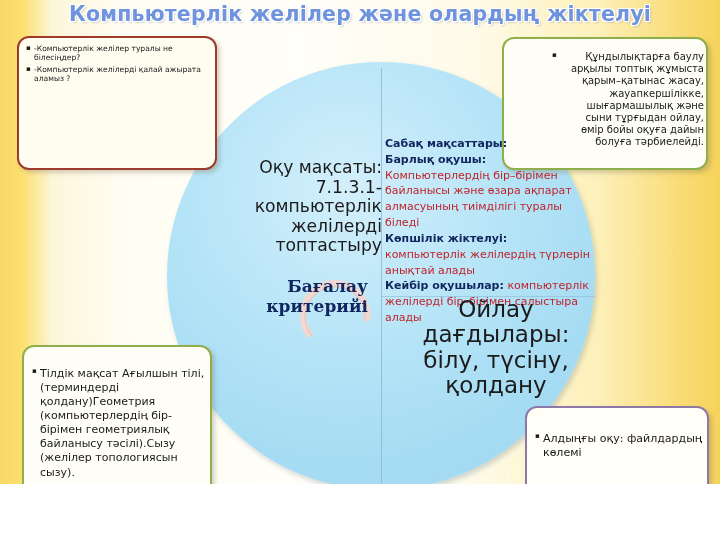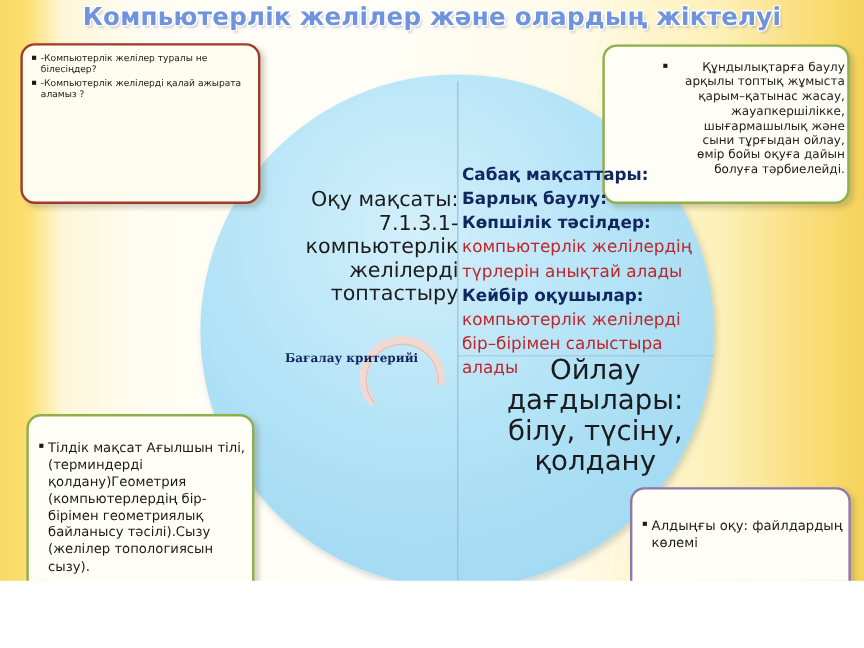--- a/index.html
+++ b/index.html
@@ -188,43 +188,43 @@
     left: 196px; top: 158px;
     width: 186px;
     text-align: right;
     font-size: 17.2px;
     line-height: 1.14;
     color: #1b1b1b;
   }
 
   .criteria-title {
     position: absolute;
-    left: 218px; top: 294px;
+    left: 218px; top: 276px;
     width: 150px;
-    text-align: center;
+    text-align: right;
     font-family: "DejaVu Serif", "Liberation Serif", serif;
     font-weight: bold;
-    font-size: 10px;
+    font-size: 17px;
     color: #11255e;
   }
   .criteria-list {
     position: absolute;
     left: 228px; top: 300px;
     width: 150px;
     font-size: 10px;
     line-height: 1.22;
     color: #c0242a;
   }
   .criteria-list p { margin: 0 0 7px 0; }
 
   .objectives {
     position: absolute;
     left: 385px; top: 136px;
     width: 212px;
-    font-size: 14px;
+    font-size: 11px;
     line-height: 1.44;
     color: #c0242a;
   }
   .objectives .b { color: #11255e; font-weight: bold; }
   .objectives div { margin: 0; }
 
   .thinking {
     position: absolute;
     left: 392px; top: 297px;
     width: 208px;
@@ -286,22 +286,23 @@
   <div class="txt t-purple-box">
     <div class="bullet-para"><span>Алдыңғы оқу: файлдардың көлемі</span></div>
   </div>
 
   <div class="goal-text">Оқу мақсаты: 7.1.3.1- компьютерлік желілерді топтастыру</div>
 
   <div class="criteria-title">Бағалау критерийі</div>
 
   <div class="objectives">
     <div class="b">Сабақ мақсаттары:</div>
-    <div class="b">Барлық баулу:</div>
-    <div class="b">Көпшілік тәсілдер:</div>
+    <div class="b">Барлық оқушы:</div>
+    <div>Компьютерлердің бір–бірімен байланысы және өзара ақпарат алмасуының  тиімділігі туралы біледі</div>
+    <div class="b">Көпшілік жіктелуі:</div>
     <div>компьютерлік желілердің түрлерін анықтай алады</div>
     <div><span class="b">Кейбір оқушылар:</span>
       <span>компьютерлік желілерді бір–бірімен салыстыра алады</span></div>
   </div>
 
   <div class="thinking">Ойлау дағдылары: білу, түсіну, қолдану</div>
 
   <div class="watermark">
     <svg width="20" height="20" viewBox="0 0 24 24">
       <rect x="3.5" y="3.5" width="17" height="10" rx="1.6" fill="none" stroke="#d9d9dd" stroke-width="1.6"></rect>

